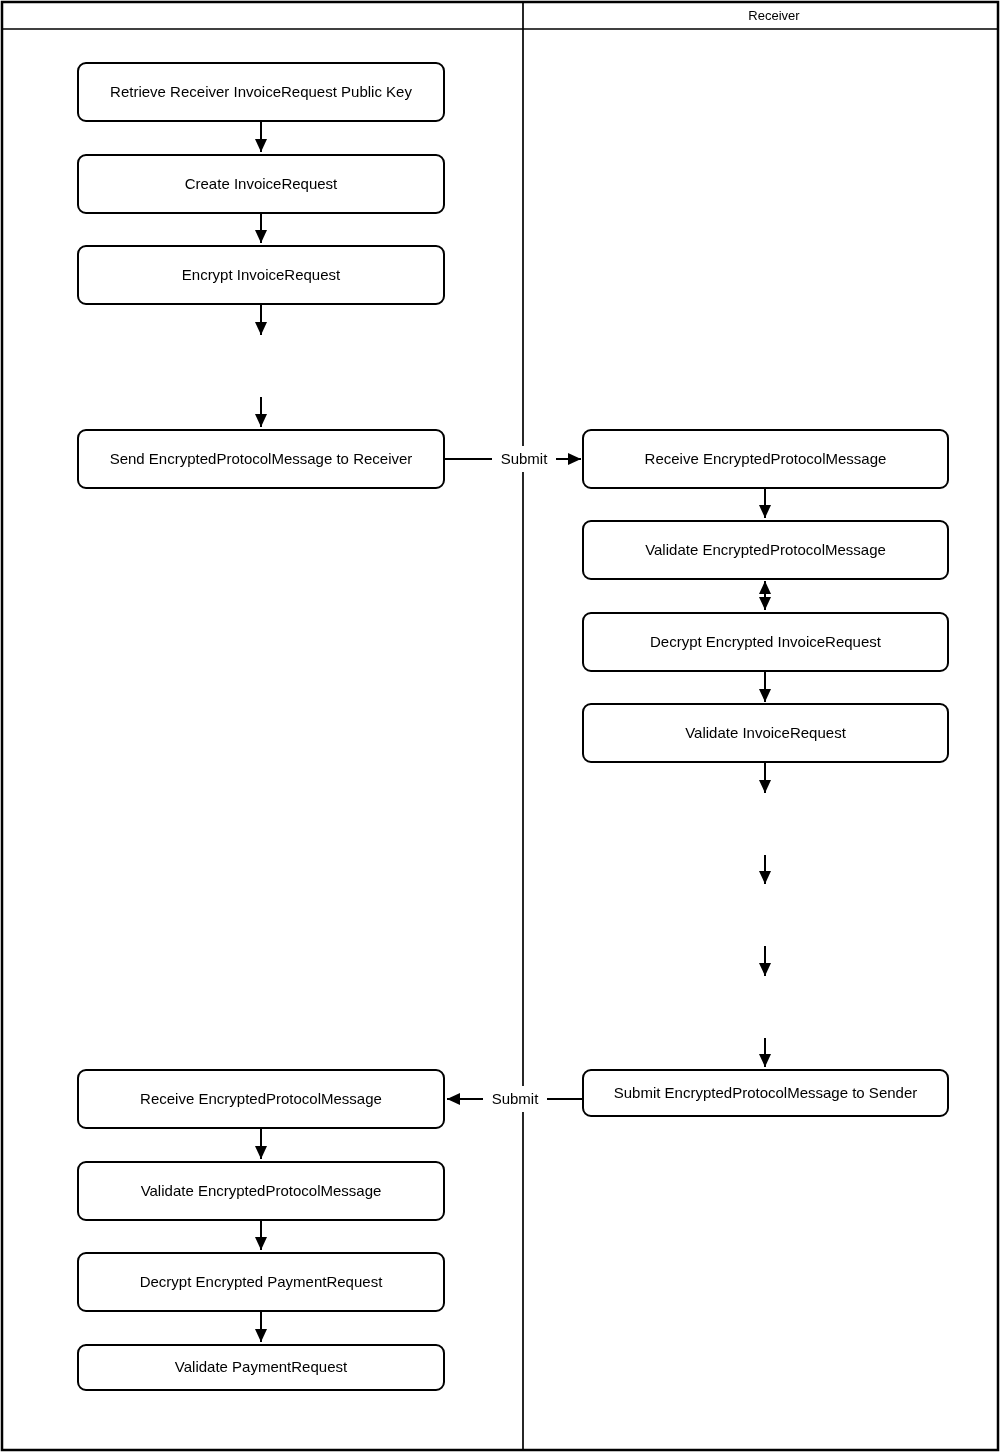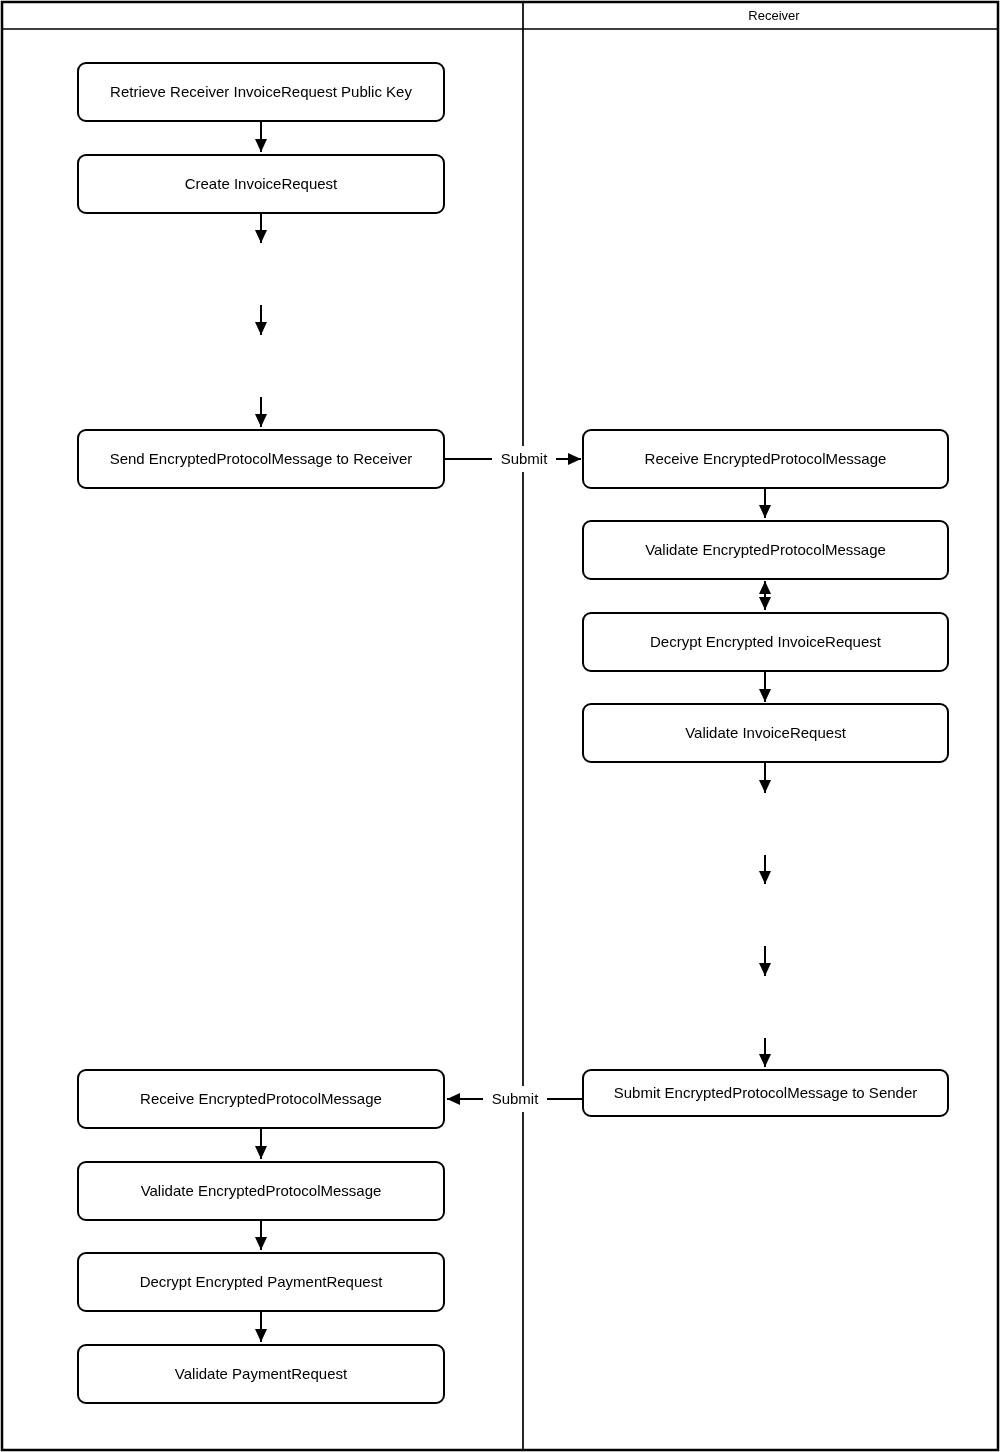--- a/index.html
+++ b/index.html
@@ -92,26 +92,27 @@
 
     <line x1="261" y1="1129" x2="261" y2="1159" stroke="#000000" stroke-width="2" marker-end="url(#ah)"></line>
     <line x1="261" y1="1221" x2="261" y2="1250" stroke="#000000" stroke-width="2" marker-end="url(#ah)"></line>
     <line x1="261" y1="1312" x2="261" y2="1342" stroke="#000000" stroke-width="2" marker-end="url(#ah)"></line>
   </svg>
 
   <div class="lane-header receiver">Receiver</div>
 
   <div class="node sender-col" style="top:62px;height:60px">Retrieve Receiver InvoiceRequest Public Key</div>
   <div class="node sender-col" style="top:154px;height:60px">Create InvoiceRequest</div>
+  <div class="node sender-col" style="top:245px;height:60px">Encrypt InvoiceRequest</div>
   <div class="node sender-col" style="top:429px;height:60px">Send EncryptedProtocolMessage to Receiver</div>
 
   <div class="node receiver-col" style="top:429px;height:60px">Receive EncryptedProtocolMessage</div>
   <div class="node receiver-col" style="top:520px;height:60px">Validate EncryptedProtocolMessage</div>
   <div class="node receiver-col" style="top:612px;height:60px">Decrypt Encrypted InvoiceRequest</div>
   <div class="node receiver-col" style="top:703px;height:60px">Validate InvoiceRequest</div>
   <div class="node receiver-col" style="top:1069px;height:48px">Submit EncryptedProtocolMessage to Sender</div>
 
   <div class="node sender-col" style="top:1069px;height:60px">Receive EncryptedProtocolMessage</div>
   <div class="node sender-col" style="top:1161px;height:60px">Validate EncryptedProtocolMessage</div>
   <div class="node sender-col" style="top:1252px;height:60px">Decrypt Encrypted PaymentRequest</div>
-  <div class="node sender-col" style="top:1344px;height:60px">Validate PaymentRequest</div>
+  <div class="node sender-col" style="top:1344px;height:47px">Validate PaymentRequest</div>
 
 </div>
 
 </body></html>

